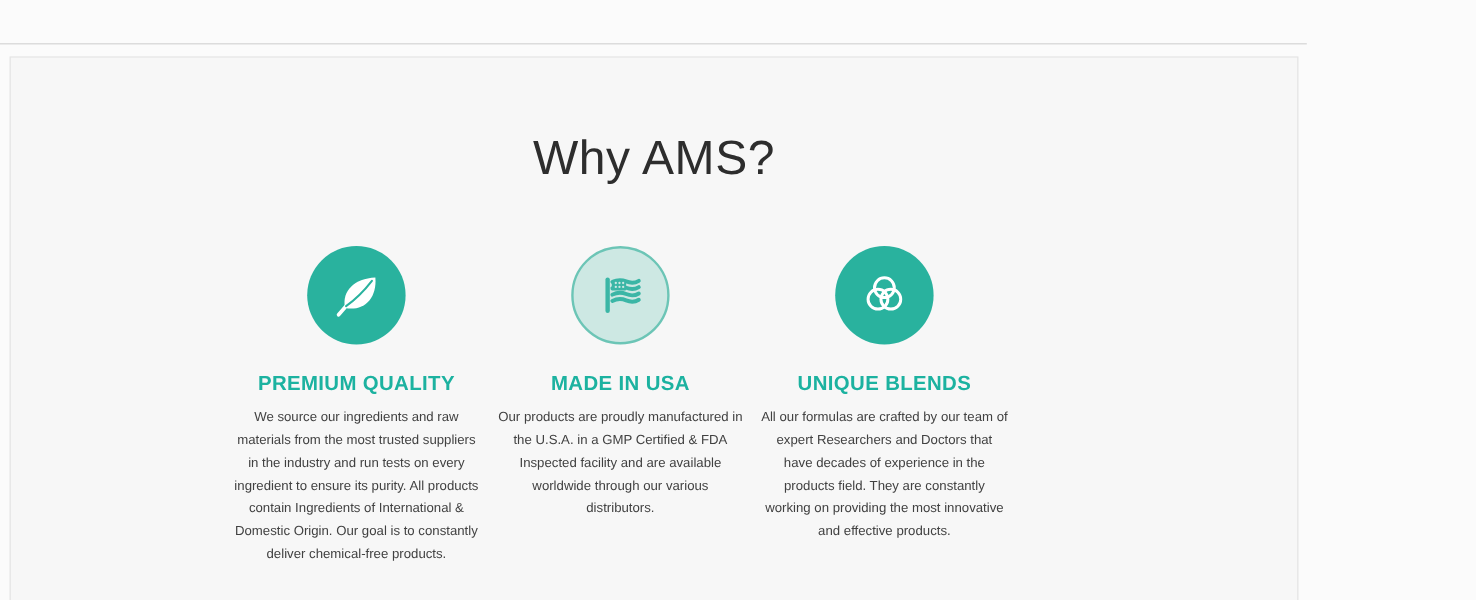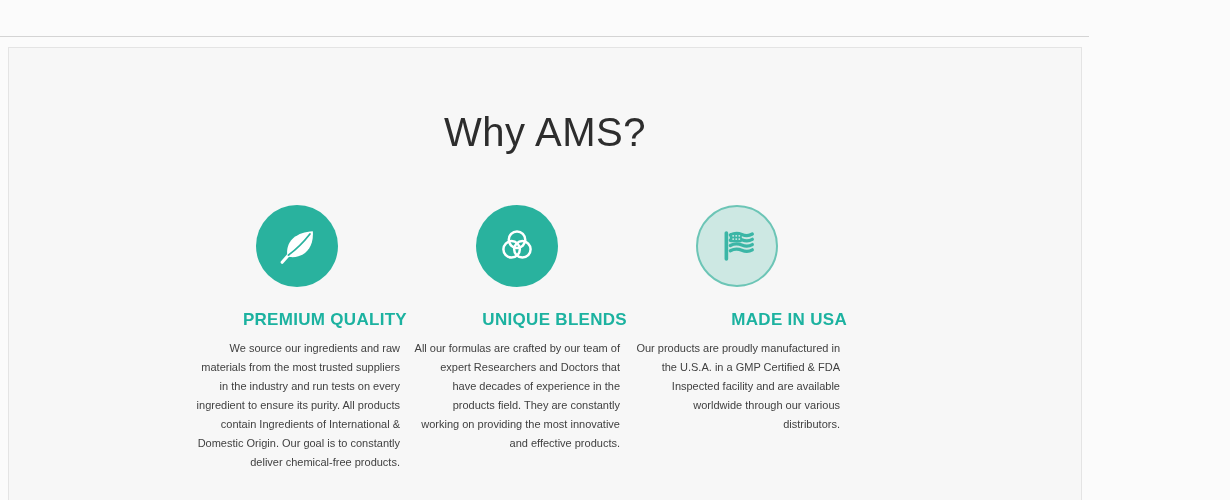--- a/index.html
+++ b/index.html
@@ -20,21 +20,21 @@
   .section-heading {
     position:absolute; top:60px; left:0; width:100%;
     text-align:center; font-size:40px; line-height:48px;
     font-weight:500; letter-spacing:0.5px; color:#2d2d2d;
   }
 
   .features-row {
     position:absolute; top:157px; left:178px;
     display:flex; width:660px;
   }
-  .feature { width:220px; text-align:right; }
+  .feature { width:220px; text-align:center; }
 
   .feature-badge {
     width:82px; height:82px; border-radius:50%;
     margin:0 auto; display:flex; align-items:center; justify-content:center;
   }
   .feature-badge.solid { background:var(--accent); }
   .feature-badge.light {
     background:var(--mint-fill);
     border:2px solid var(--mint-border);
   }
@@ -68,34 +68,20 @@
               <path d="M14 34.5 C 11.5 20 22 9.5 40.5 8.5 C 42 26.5 31 37 16.5 35.5 Z" fill="#ffffff"></path>
               <path d="M15 33.5 C 22 28.5 30.5 20.5 37.5 11.5" stroke="var(--accent)" stroke-width="1.8" fill="none" stroke-linecap="round"></path>
             </svg>
           </span>
         </div>
         <h3 class="feature-title">PREMIUM QUALITY</h3>
         <p class="feature-desc">We source our ingredients and raw materials from the most trusted suppliers in the industry and run tests on every ingredient to ensure its purity. All products contain Ingredients of International &amp; Domestic Origin. Our goal is to constantly deliver chemical-free products.</p>
       </article>
 
       <article class="feature">
-        <div class="feature-badge solid">
-          <span>
-            <svg width="46" height="46" viewBox="0 0 48 48">
-              <circle cx="24" cy="17.5" r="8.6" stroke="#ffffff" stroke-width="2.6" fill="none"></circle>
-              <circle cx="18.4" cy="27.5" r="8.6" stroke="#ffffff" stroke-width="2.6" fill="none"></circle>
-              <circle cx="29.6" cy="27.5" r="8.6" stroke="#ffffff" stroke-width="2.6" fill="none"></circle>
-            </svg>
-          </span>
-        </div>
-        <h3 class="feature-title">UNIQUE BLENDS</h3>
-        <p class="feature-desc">All our formulas are crafted by our team of expert Researchers and Doctors that have decades of experience in the products field. They are constantly working on providing the most innovative and effective products.</p>
-      </article>
-
-      <article class="feature">
         <div class="feature-badge light">
           <span>
             <svg width="46" height="46" viewBox="0 0 48 48">
               <g stroke="var(--light-icon)" stroke-width="3.4" stroke-linecap="round" fill="none">
                 <path d="M17 12.5 Q 23 9.5 29 12 Q 35 14.5 40 11.5"></path>
                 <path d="M17 18 Q 23 15 29 17.5 Q 35 20 40 17"></path>
                 <path d="M17 23.5 Q 23 20.5 29 23 Q 35 25.5 40 22.5"></path>
                 <path d="M17 29 Q 23 26 29 28.5 Q 35 31 40 28"></path>
               </g>
               <rect x="11" y="8.5" width="3.8" height="31" rx="1.9" fill="var(--light-icon)"></rect>
@@ -108,15 +94,29 @@
                   <circle cx="23.2" cy="16.8" r="1"></circle>
                   <circle cx="26.4" cy="16.8" r="1"></circle>
               </g>
             </svg>
           </span>
         </div>
         <h3 class="feature-title">MADE IN USA</h3>
         <p class="feature-desc">Our products are proudly manufactured in the U.S.A. in a GMP Certified &amp; FDA Inspected facility and are available worldwide through our various distributors.</p>
       </article>
 
+      <article class="feature">
+        <div class="feature-badge solid">
+          <span>
+            <svg width="46" height="46" viewBox="0 0 48 48">
+              <circle cx="24" cy="17.5" r="8.6" stroke="#ffffff" stroke-width="2.6" fill="none"></circle>
+              <circle cx="18.4" cy="27.5" r="8.6" stroke="#ffffff" stroke-width="2.6" fill="none"></circle>
+              <circle cx="29.6" cy="27.5" r="8.6" stroke="#ffffff" stroke-width="2.6" fill="none"></circle>
+            </svg>
+          </span>
+        </div>
+        <h3 class="feature-title">UNIQUE BLENDS</h3>
+        <p class="feature-desc">All our formulas are crafted by our team of expert Researchers and Doctors that have decades of experience in the products field. They are constantly working on providing the most innovative and effective products.</p>
+      </article>
+
     </div>
   </section>
 </div>
 
 </body></html>

